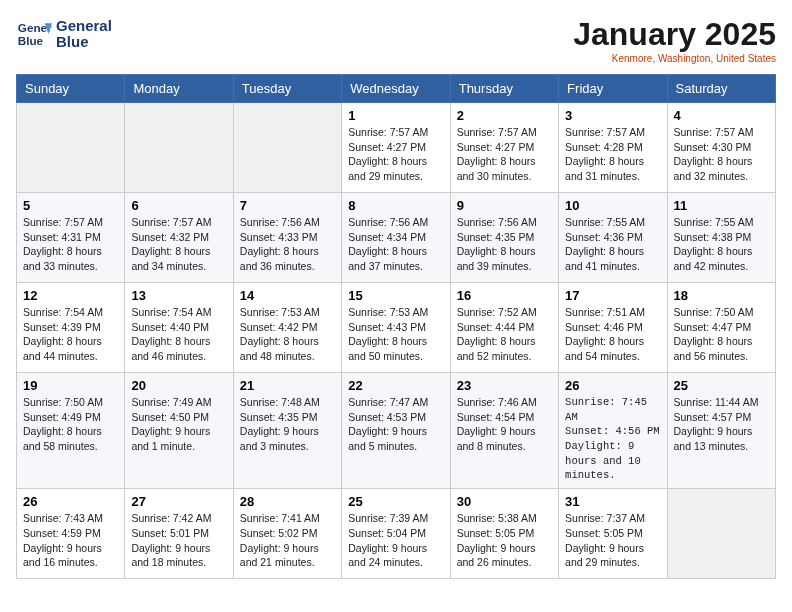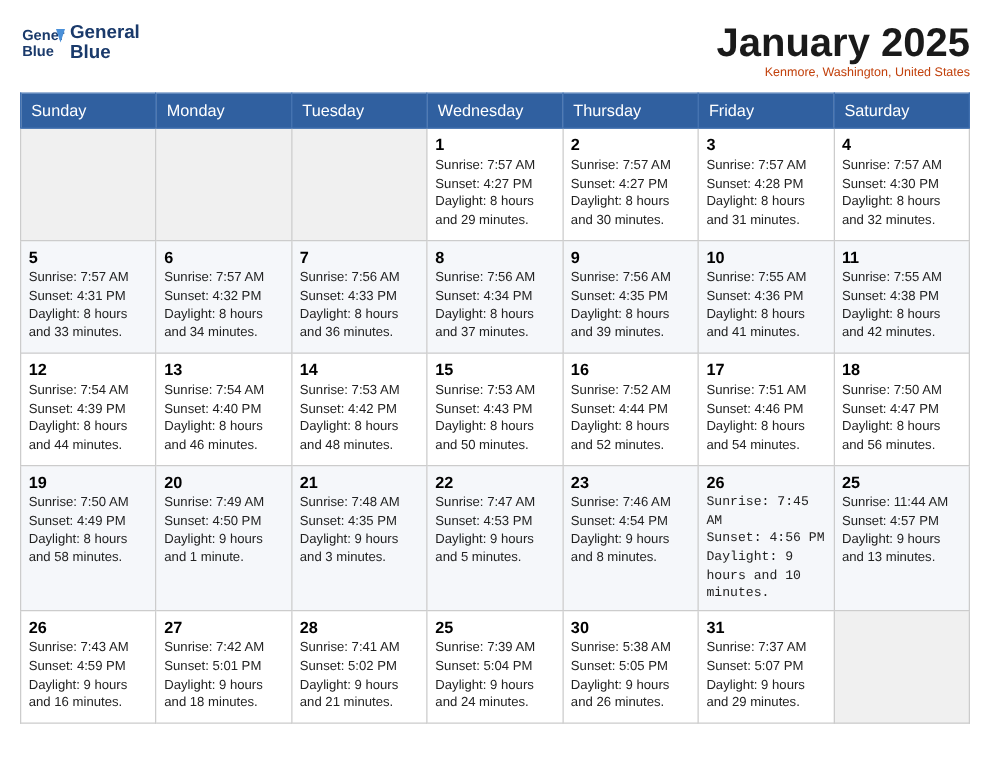--- a/index.html
+++ b/index.html
@@ -304,19 +304,19 @@
         </td>
         <td>
           <span class="day-num">30</span>
           <div class="day-info" style="white-space: pre-line;">Sunrise: 5:38 AM
 Sunset: 5:05 PM
 Daylight: 9 hours and 26 minutes.</div>
         </td>
         <td>
           <span class="day-num">31</span>
           <div class="day-info" style="white-space: pre-line;">Sunrise: 7:37 AM
-Sunset: 5:07 PM
+Sunset: 5:05 PM
 Daylight: 9 hours and 29 minutes.</div>
         </td>
         <td class="empty-cell"></td>
       </tr>
     </tbody>
 </table>
 
 </body></html>

